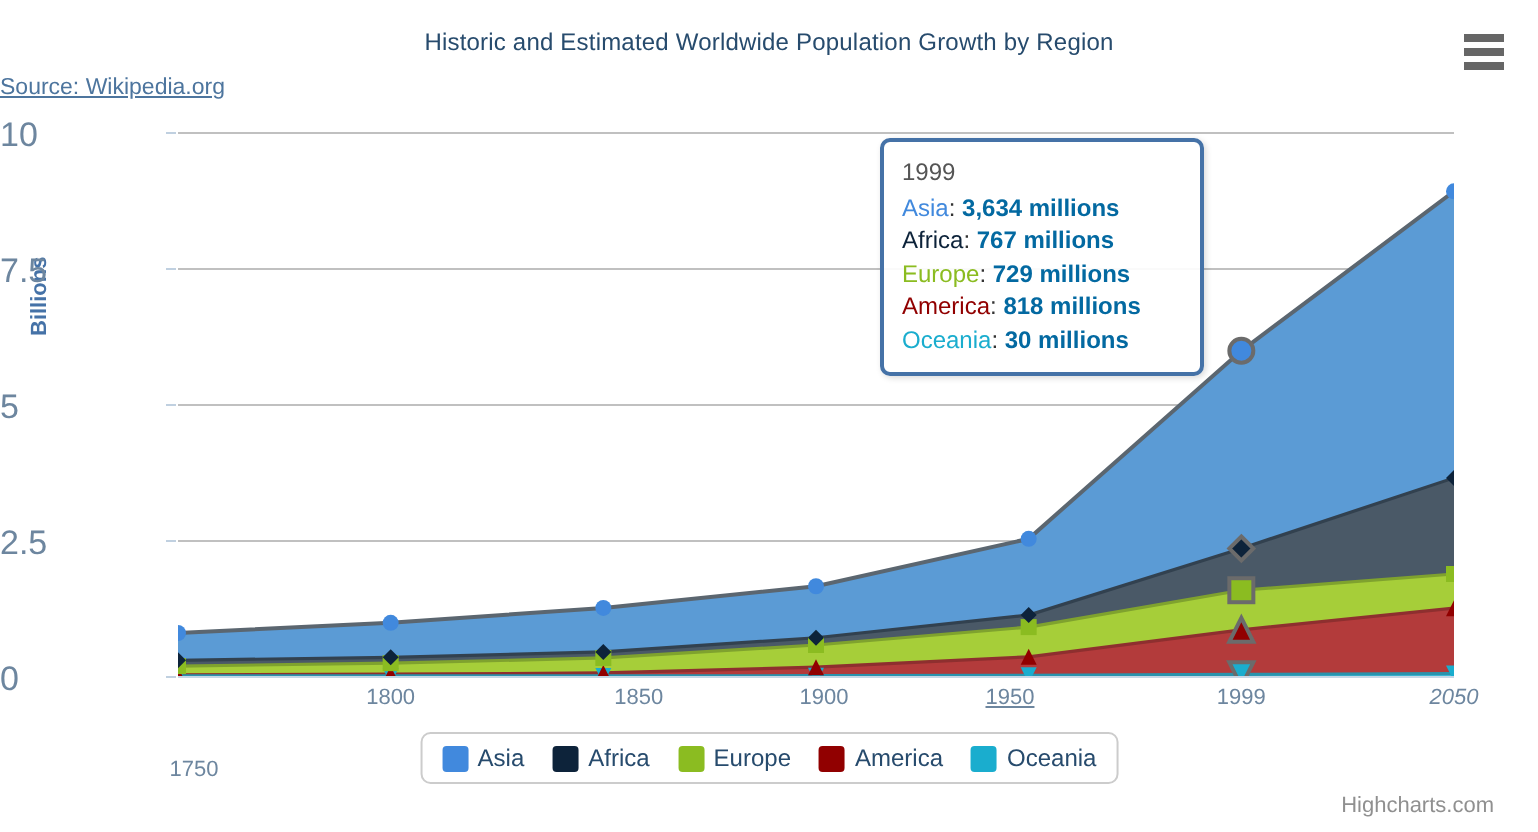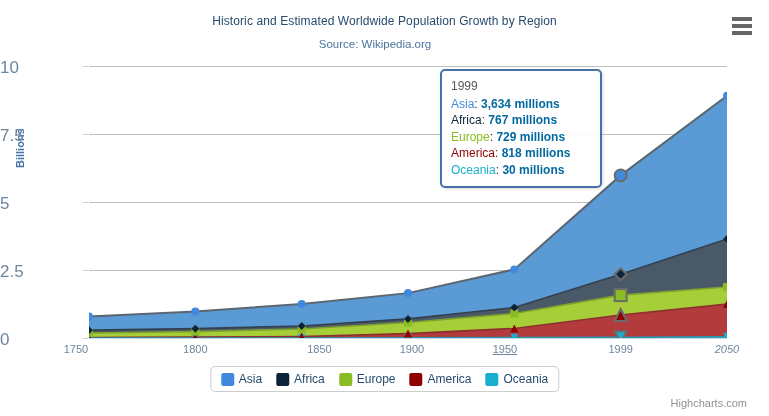--- a/index.html
+++ b/index.html
@@ -26,23 +26,23 @@
     text-align: center;
     font-size: 12px;
     color: #274b6d;
     letter-spacing: 0.1px;
   }
   #chart-subtitle {
     position: absolute;
     left: 0;
     top: 38px;
     width: 750px;
-    text-align: center;
     font-size: 11.5px;
     color: #4d759e;
+    text-decoration: underline;
   }
 
   
   #context-button {
     position: absolute;
     right: 14px;
     top: 15px;
     width: 26px;
     height: 22px;
     cursor: pointer;
@@ -209,21 +209,21 @@
       <div class="ylabel" style="left: 0px; width: 55px; right: auto; top: 262px;">2.5</div>
       <div class="y-tick" style="left: 83px; top: 270px;"></div>
       <div class="ylabel" style="left: 0px; width: 55px; right: auto; top: 194px;">5</div>
       <div class="y-tick" style="left: 83px; top: 202px;"></div>
       <div class="ylabel" style="left: 0px; width: 55px; right: auto; top: 126px;">7.5</div>
       <div class="y-tick" style="left: 83px; top: 134px;"></div>
       <div class="ylabel" style="left: 0px; width: 55px; right: auto; top: 58px;">10</div>
       <div class="y-tick" style="left: 83px; top: 66px;"></div>
     </div>
   <div id="x-labels">
-      <div class="xlabel" style="left: 46px;">1750</div>
+      <div class="xlabel" style="left: 67px; margin-top: 36px;">1750</div>
       <div class="xlabel" style="left: 165.333px;">1800</div>
       <div class="xlabel" style="left: 271.667px; text-align: right;">1850</div>
       <div class="xlabel" style="left: 382px;">1900</div>
       <div class="xlabel" style="left: 475px; text-decoration: underline;">1950</div>
       <div class="xlabel" style="left: 590.667px;">1999</div>
       <div class="xlabel" style="left: 697px; font-style: italic;">2050</div>
     </div>
 
   <div id="plot-area">
     <div id="gridlines">

